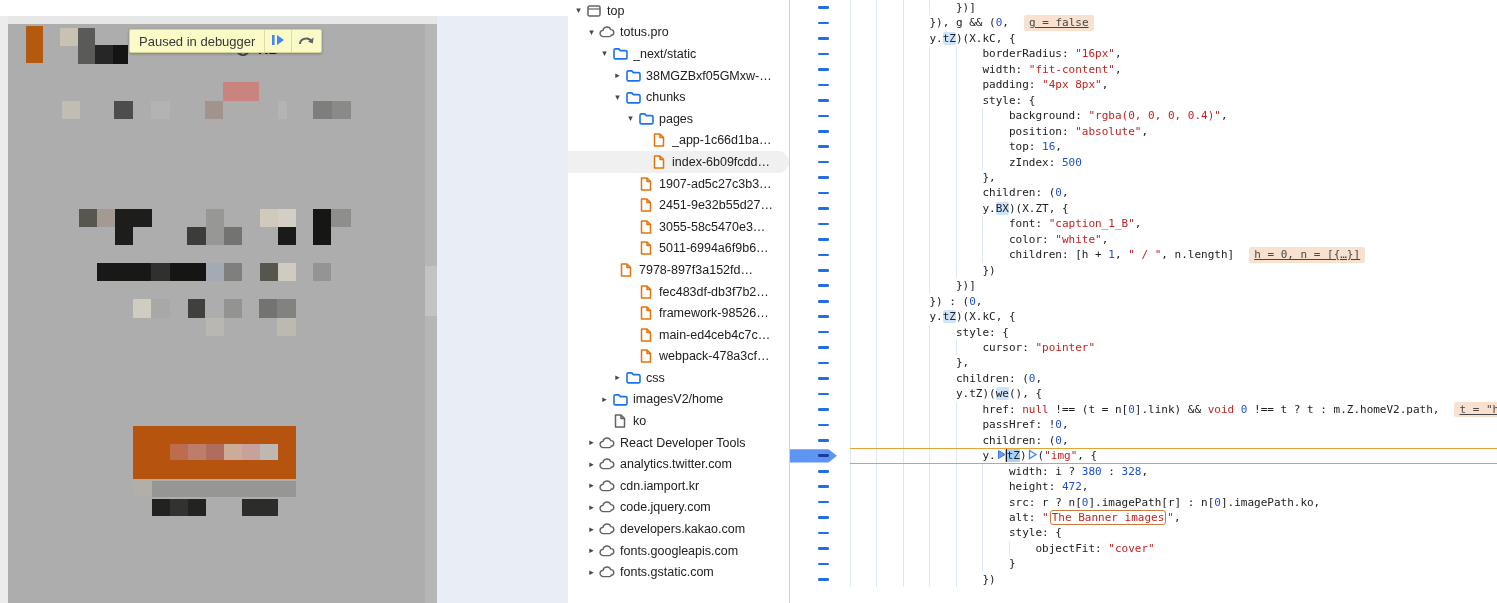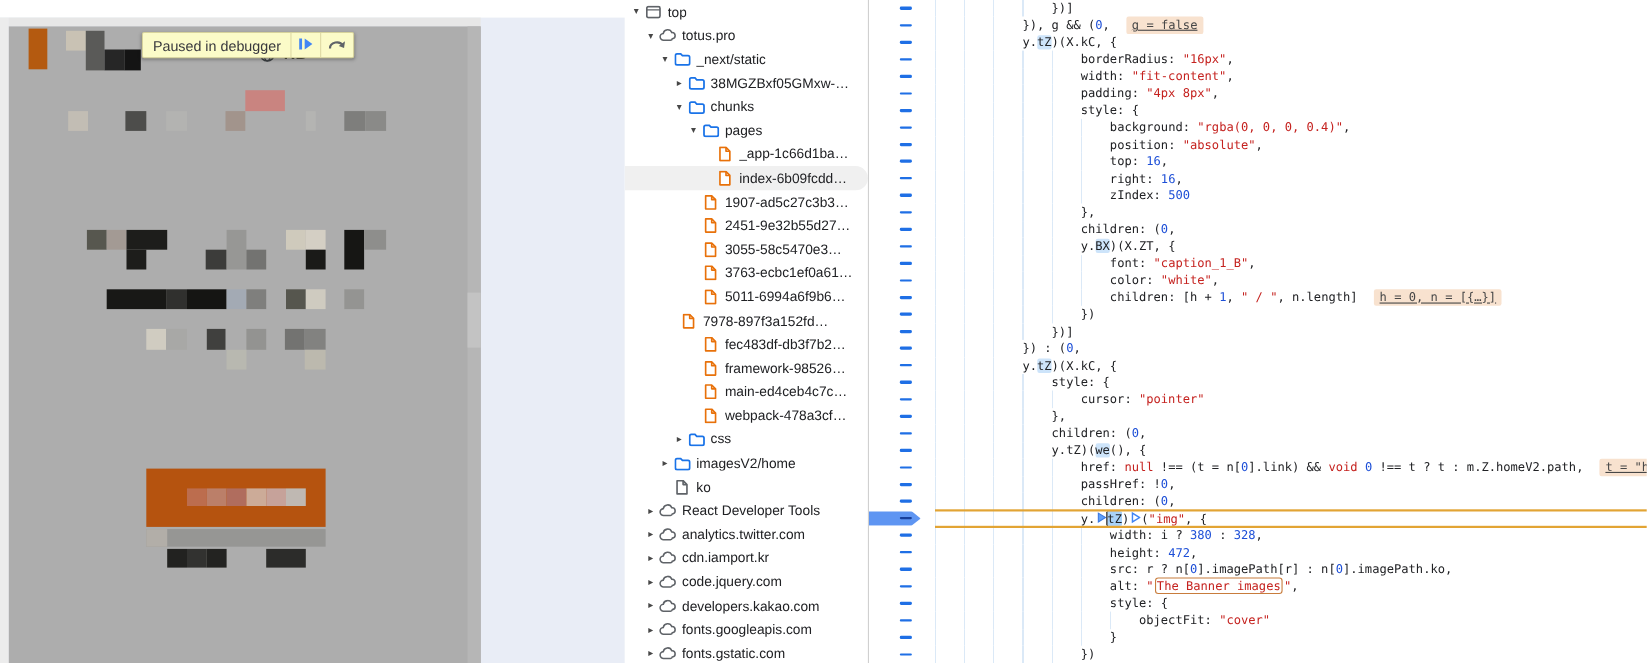--- a/index.html
+++ b/index.html
@@ -267,30 +267,20 @@
         <span class="nlabel">3055-58c5470e3…</span>
       </div>
       <div class="nrow" style="padding-left: 56px;">
         <span class="tri"></span>
         <span class="nicon">
           <svg width="12" height="14" viewBox="0 0 12 14">
             <path d="M1.5 1 H7 L10.5 4.5 V13 H1.5 Z" fill="#fff" stroke="#e8710a" stroke-width="1.5" stroke-linejoin="round"></path>
             <path d="M7 1 V4.5 H10.5" fill="none" stroke="#e8710a" stroke-width="1.5" stroke-linejoin="round"></path>
           </svg>
         </span>
-        <span class="nlabel">3763-ecbc1ef0a61…</span>
-      </div>
-      <div class="nrow" style="padding-left: 56px;">
-        <span class="tri"></span>
-        <span class="nicon">
-          <svg width="12" height="14" viewBox="0 0 12 14">
-            <path d="M1.5 1 H7 L10.5 4.5 V13 H1.5 Z" fill="#fff" stroke="#e8710a" stroke-width="1.5" stroke-linejoin="round"></path>
-            <path d="M7 1 V4.5 H10.5" fill="none" stroke="#e8710a" stroke-width="1.5" stroke-linejoin="round"></path>
-          </svg>
-        </span>
         <span class="nlabel">5011-6994a6f9b6…</span>
       </div>
       <div class="nrow" style="padding-left: 36px;">
         <span class="tri"></span>
         <span class="nicon">
           <svg width="12" height="14" viewBox="0 0 12 14">
             <path d="M1.5 1 H7 L10.5 4.5 V13 H1.5 Z" fill="#fff" stroke="#e8710a" stroke-width="1.5" stroke-linejoin="round"></path>
             <path d="M7 1 V4.5 H10.5" fill="none" stroke="#e8710a" stroke-width="1.5" stroke-linejoin="round"></path>
           </svg>
         </span>
@@ -484,26 +474,20 @@
         <div class="gut">
           <span class="dash"></span>
         </div>
         <div class="cc" style="background-size: calc(24ch - 3px) 100%;"><span>                        </span><span>position: </span><span class="s">"absolute"</span><span>,</span></div>
       </div>
       <div class="crow">
         <div class="gut">
           <span class="dash"></span>
         </div>
         <div class="cc" style="background-size: calc(24ch - 3px) 100%;"><span>                        </span><span>top: </span><span class="n">16</span><span>,</span></div>
-      </div>
-      <div class="crow">
-        <div class="gut">
-          <span class="dash"></span>
-        </div>
-        <div class="cc" style="background-size: calc(24ch - 3px) 100%;"><span>                        </span><span>right: </span><span class="n">16</span><span>,</span></div>
       </div>
       <div class="crow">
         <div class="gut">
           <span class="dash"></span>
         </div>
         <div class="cc" style="background-size: calc(24ch - 3px) 100%;"><span>                        </span><span>zIndex: </span><span class="n">500</span></div>
       </div>
       <div class="crow">
         <div class="gut">
           <span class="dash"></span>

